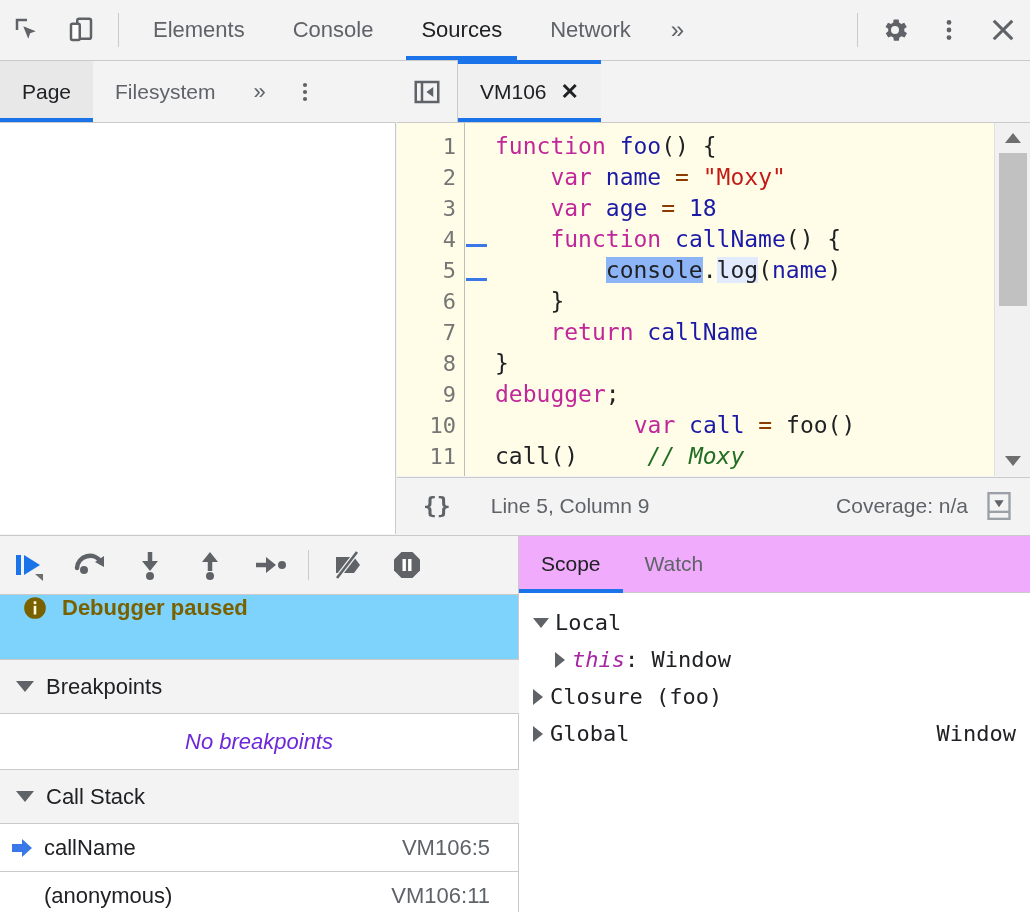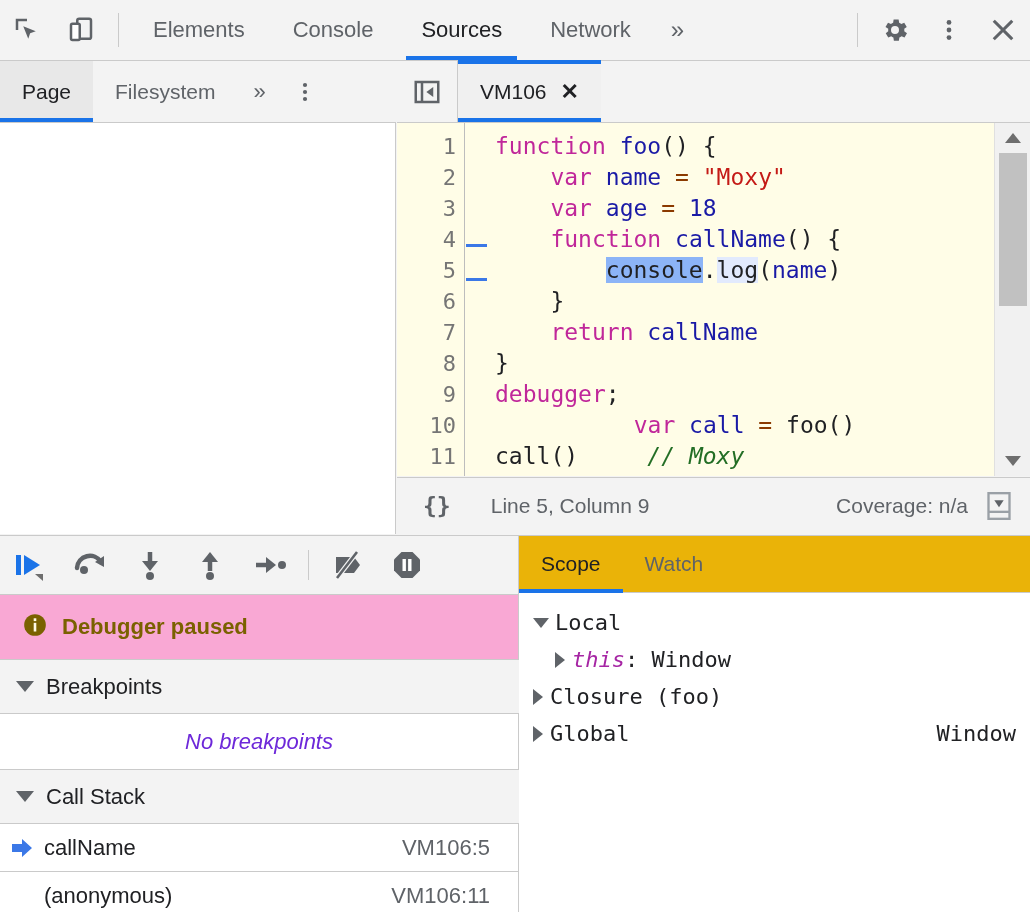--- a/index.html
+++ b/index.html
@@ -273,25 +273,25 @@
   }
   .dbg-sep {
     width: 1px; height: 30px; background: #cacaca;
     margin: 0 8px;
   }
 
   
   .paused-banner {
     position: absolute; left: 0; top: 595px;
     width: 519px; height: 65px;
-    background: #f9a8d4;
+    background: #7dd3fc;
     border-bottom: 1px solid #cacaca;
     border-right: 1px solid #cacaca;
     box-sizing: border-box;
-    display: flex; align-items: center; gap: 14px;
+    display: flex; gap: 14px;
     padding-left: 22px;
   }
   .paused-text {
     font-size: 22px; font-weight: bold; color: #7a6100;
   }
 
   
   .sec-header {
     position: absolute; left: 0;
     width: 611px; height: 54px;
@@ -345,21 +345,21 @@
   .scope-pane {
     position: absolute; left: 519px; top: 535px;
     width: 511px; height: 377px;
     background: #ffffff;
     border-top: 1px solid #cacaca;
     box-sizing: border-box;
   }
   .scope-tabstrip {
     position: absolute; left: 0; top: 0;
     width: 511px; height: 57px;
-    background: #eab308;
+    background: #f0abfc;
     border-bottom: 1px solid #cacaca;
     box-sizing: border-box;
     display: flex; align-items: stretch;
   }
   .scope-tab {
     position: relative;
     padding: 0 22px;
     display: flex; align-items: center;
     font-size: 21px; color: #5f6368;
     cursor: pointer;

